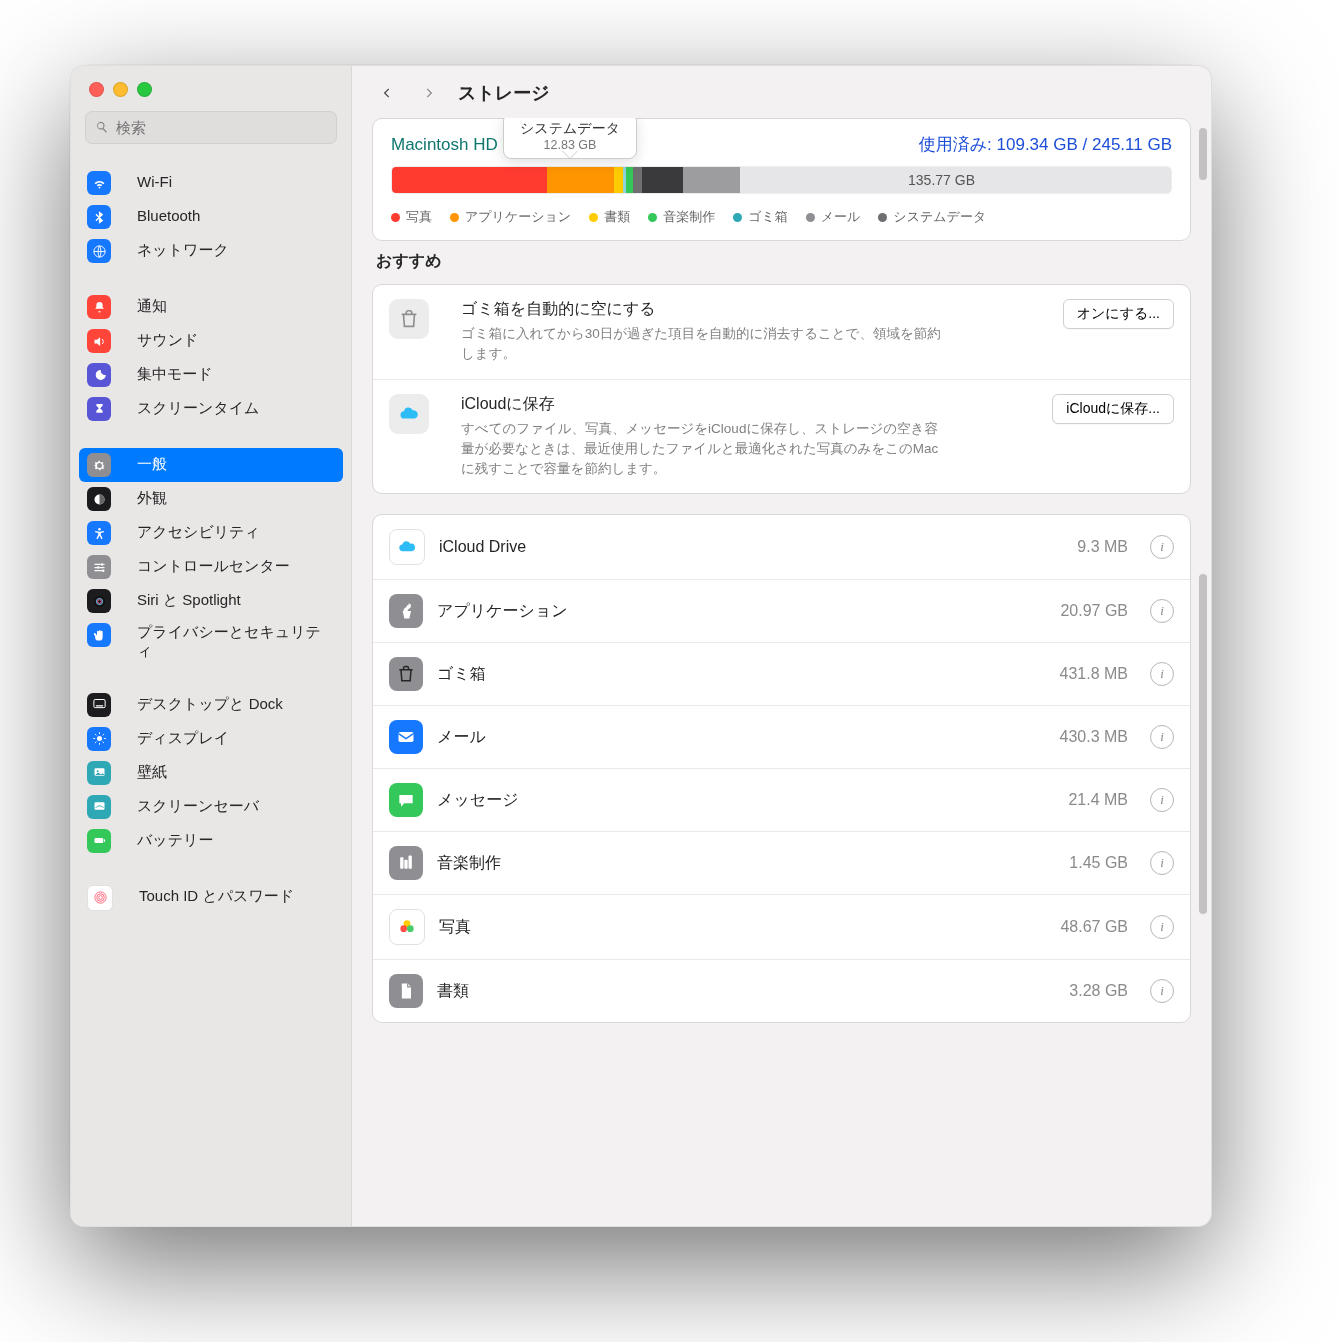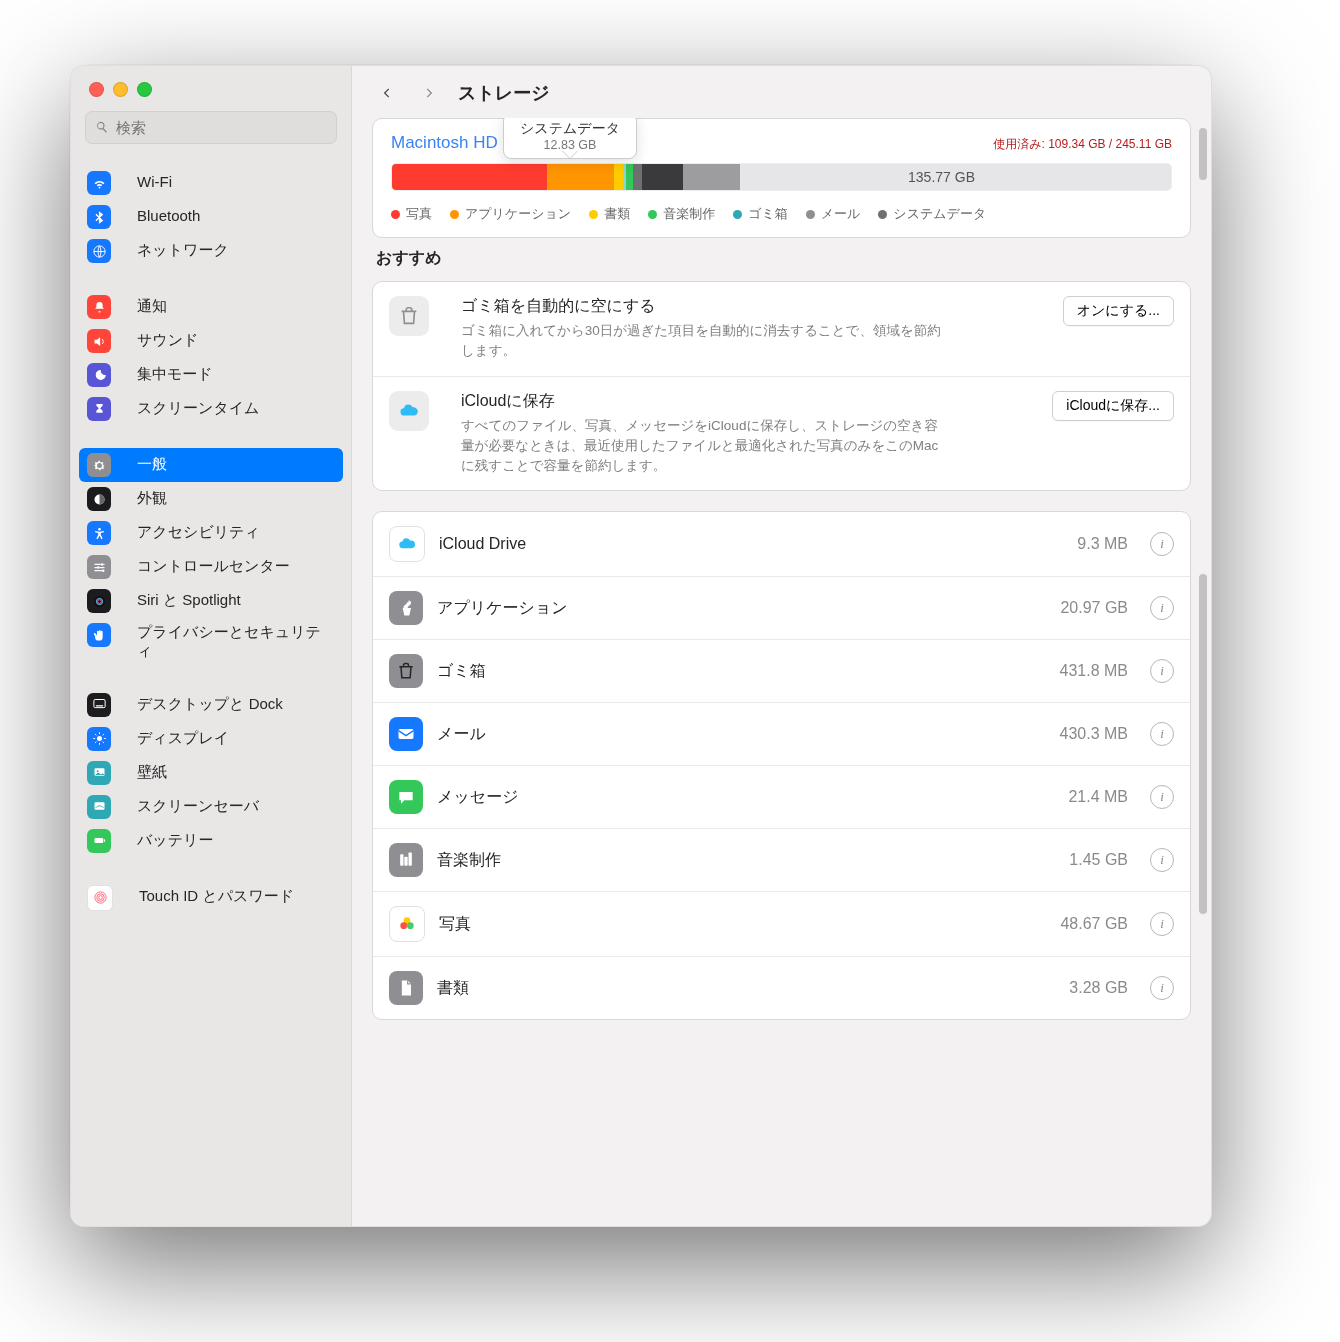--- a/index.html
+++ b/index.html
@@ -53,22 +53,22 @@
   .navbtn { width:26px; height:26px; display:flex; align-items:center; justify-content:center; color:#8a8a8a; }
   .navbtn.enabled { color:#4a4a4a; }
   .navbtn svg { width:14px; height:14px; fill:none; stroke:currentColor; stroke-width:2.2; }
   .title { font-weight:600; font-size:18px; }
 
   .content { flex:1; overflow:hidden; padding:0 20px 20px; }
   .scrollbar { position:absolute; right:4px; width:8px; background:#c3c1c1; border-radius:4px; }
 
   .disk-card { background:var(--panel); border:1px solid var(--border); border-radius:10px; padding:14px 18px 14px; position:relative; }
   .disk-head { display:flex; justify-content:space-between; align-items:baseline; margin-bottom:10px; }
-  .disk-name { font-size:17px; font-weight:500; color:#3b82f6; }
-  .disk-used { font-size:12px; color:#b91c1c; }
+  .disk-name { font-size:17px; font-weight:500; color:#0f766e; }
+  .disk-used { font-size:17px; color:#1d4ed8; }
   .bar { display:flex; height:26px; border-radius:5px; overflow:hidden; border:1px solid rgba(0,0,0,.07); position:relative; }
   .seg { height:100%; }
   .free-label { position:absolute; right:0; left:0; text-align:center; font-size:14px; color:#555; pointer-events:none; line-height:26px; padding-left:320px; }
   .legend { display:flex; flex-wrap:wrap; gap:14px 18px; margin-top:14px; font-size:13px; color:#666; }
   .legend-item { display:flex; align-items:center; gap:6px; }
   .legend-dot { width:9px; height:9px; border-radius:50%; }
 
   .tooltip {
     position:absolute; top:-6px; left:130px; background:#fff; border:1px solid #ccc; border-radius:8px;
     padding:6px 16px 6px; text-align:center; box-shadow:0 4px 14px rgba(0,0,0,.12); z-index:5;

